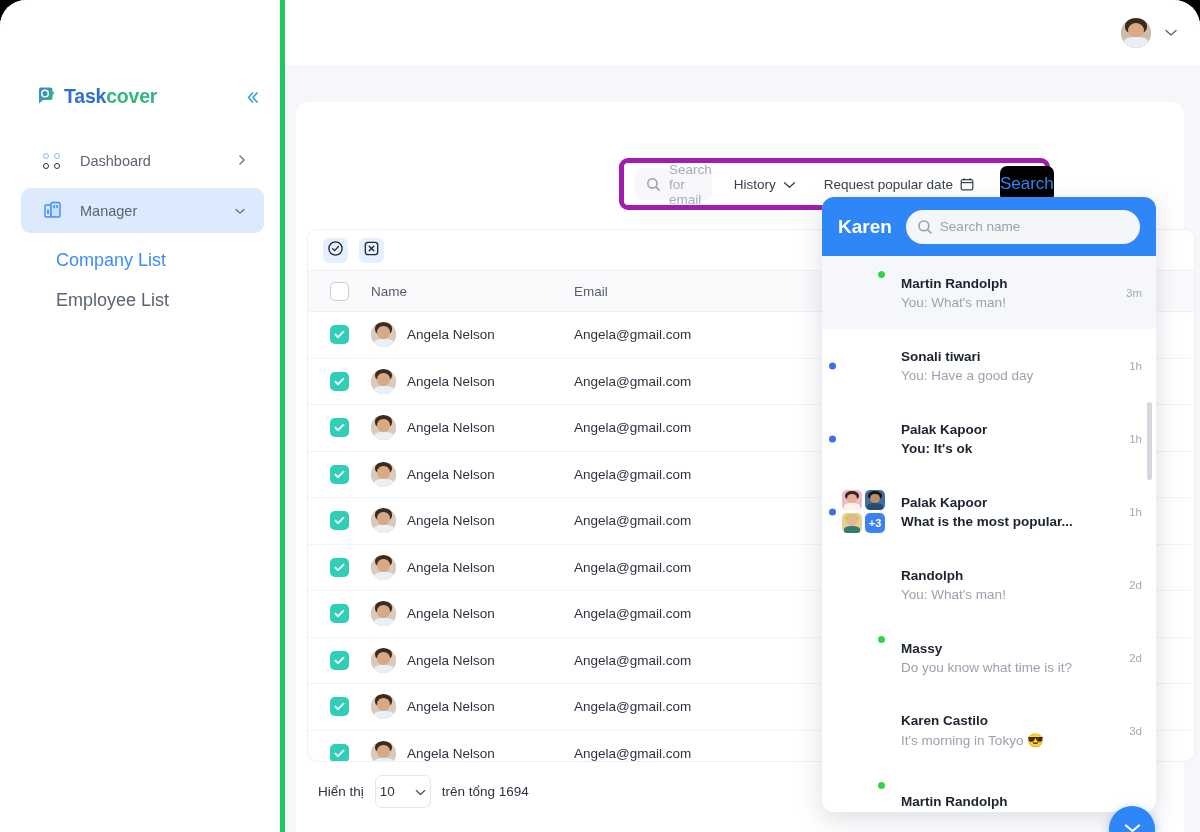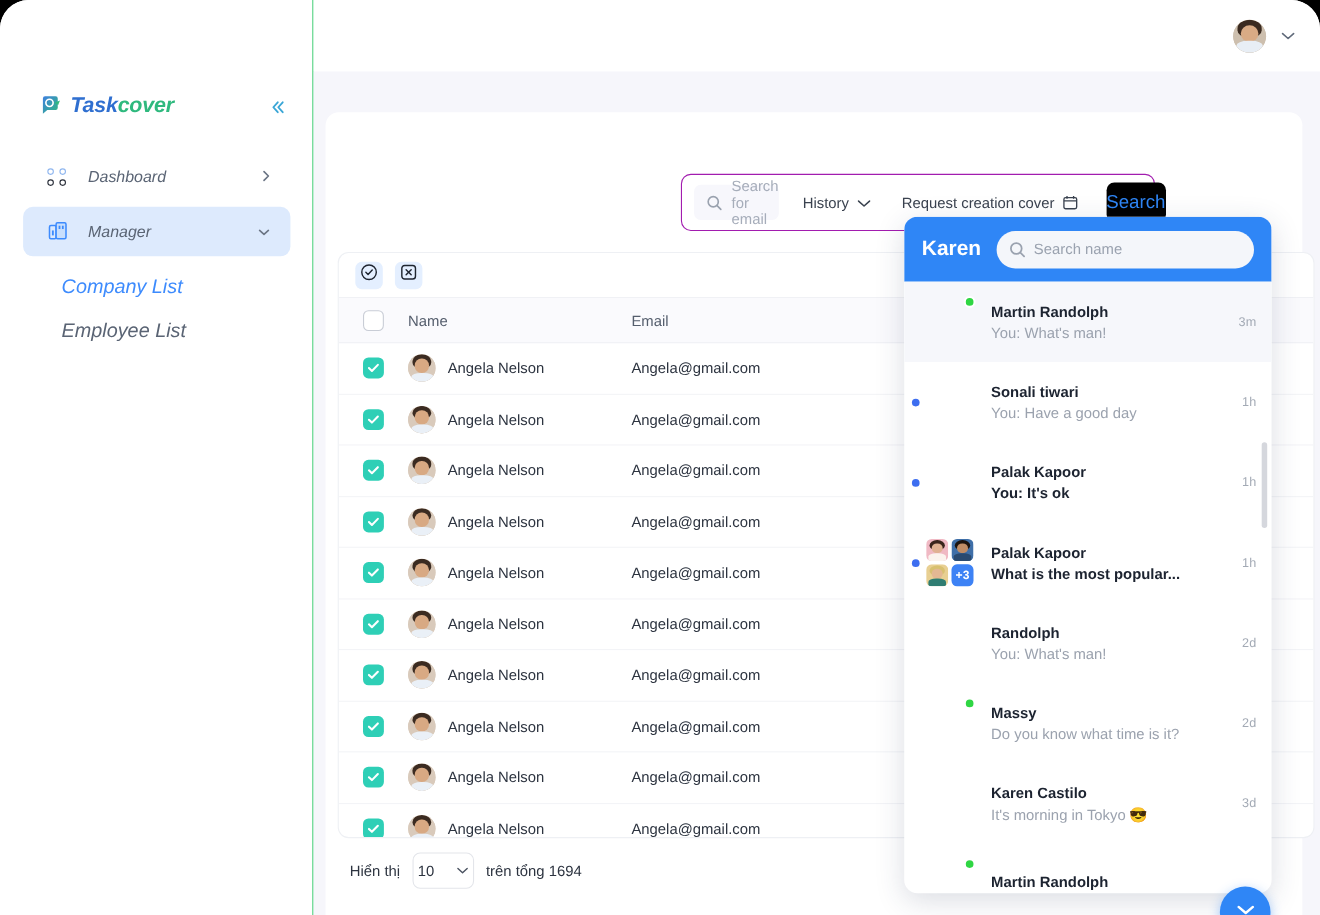--- a/index.html
+++ b/index.html
@@ -18,22 +18,21 @@
     background: #ffffff;
     border-radius: 26px 26px 0 0;
     overflow: hidden;
   }
 
   
   .sidebar {
     position: absolute; left: 0; top: 0;
     width: 285px; height: 832px;
     background: #ffffff;
-    border-right: 1px solid #22c55e;
-    font-style: italic;
+    border-right: 5px solid #22c55e;
   }
   .logo-row {
     position: absolute; left: 0; top: 74px;
     width: 285px; height: 44px;
     display: flex; align-items: center;
   }
   .logo-mark {
     margin-left: 36px;
     width: 22px; height: 22px;
     flex: none;
@@ -123,21 +122,21 @@
     width: 888px; height: 770px;
     background: #ffffff;
     border-radius: 12px;
   }
 
   
   .filterbar {
     position: absolute; left: 323px; top: 56px;
     width: 431px; height: 52px;
     background: #ffffff;
-    border: 1px solid #a21caf;
+    border: 5px solid #a21caf;
     border-radius: 9px;
     display: flex; align-items: center;
   }
   .search-email {
     margin-left: 11px;
     width: 173px; height: 32px;
     background: #f7f7fc;
     border-radius: 6px;
     display: flex; align-items: center;
     cursor: text;
@@ -444,21 +443,21 @@
         <div class="filter-chip chip-status">
           <span>History</span>
           <span>
             <svg width="13" height="8" viewBox="0 0 13 8" fill="none" stroke="#3a424f" stroke-width="1.4" stroke-linecap="round" stroke-linejoin="round">
                 <polyline points="1.5,1.8 6.5,6.3 11.5,1.8"></polyline>
               </svg>
           </span>
         </div>
 
         <div class="filter-chip chip-date">
-          <span>Request creation cover</span>
+          <span>Request popular date</span>
           <span class="cal">
             <svg width="14" height="14" viewBox="0 0 14 14" fill="none" stroke="#3a424f" stroke-width="1.2">
               <rect x="1.2" y="2.6" width="11.6" height="10.2" rx="1.6"></rect>
               <line x1="1.2" y1="5.6" x2="12.8" y2="5.6"></line>
               <line x1="4" y1="1.2" x2="4" y2="3.6"></line>
                 <line x1="10" y1="1.2" x2="10" y2="3.6"></line>
             </svg>
           </span>
         </div>
 

